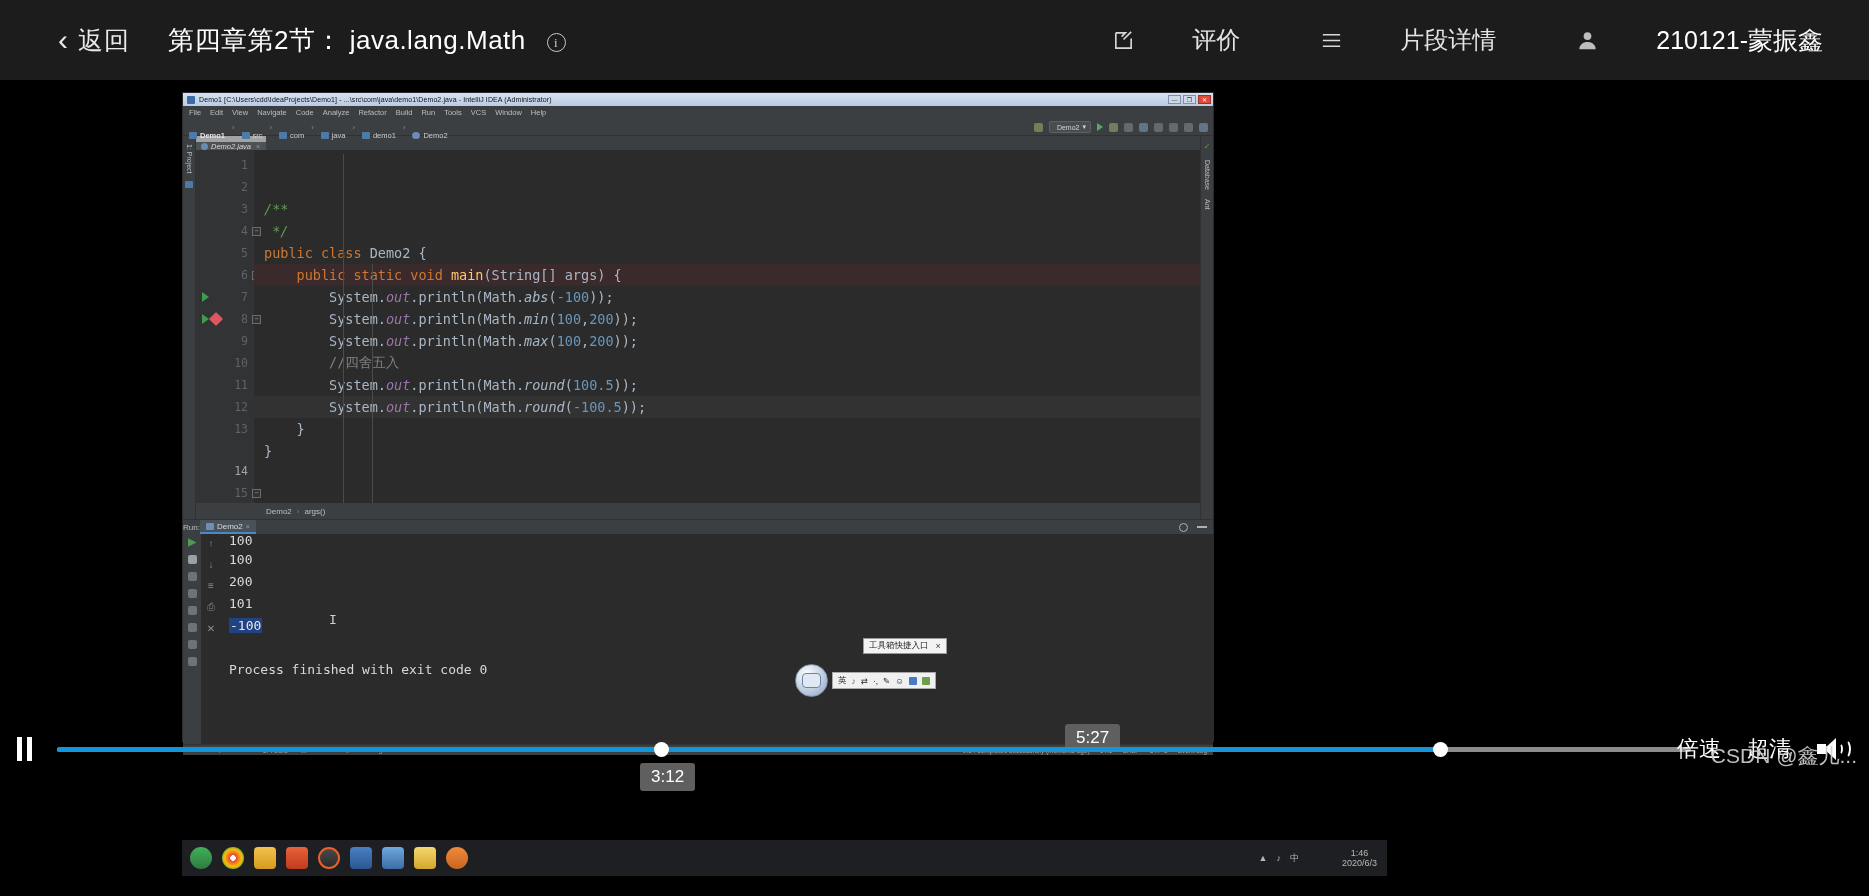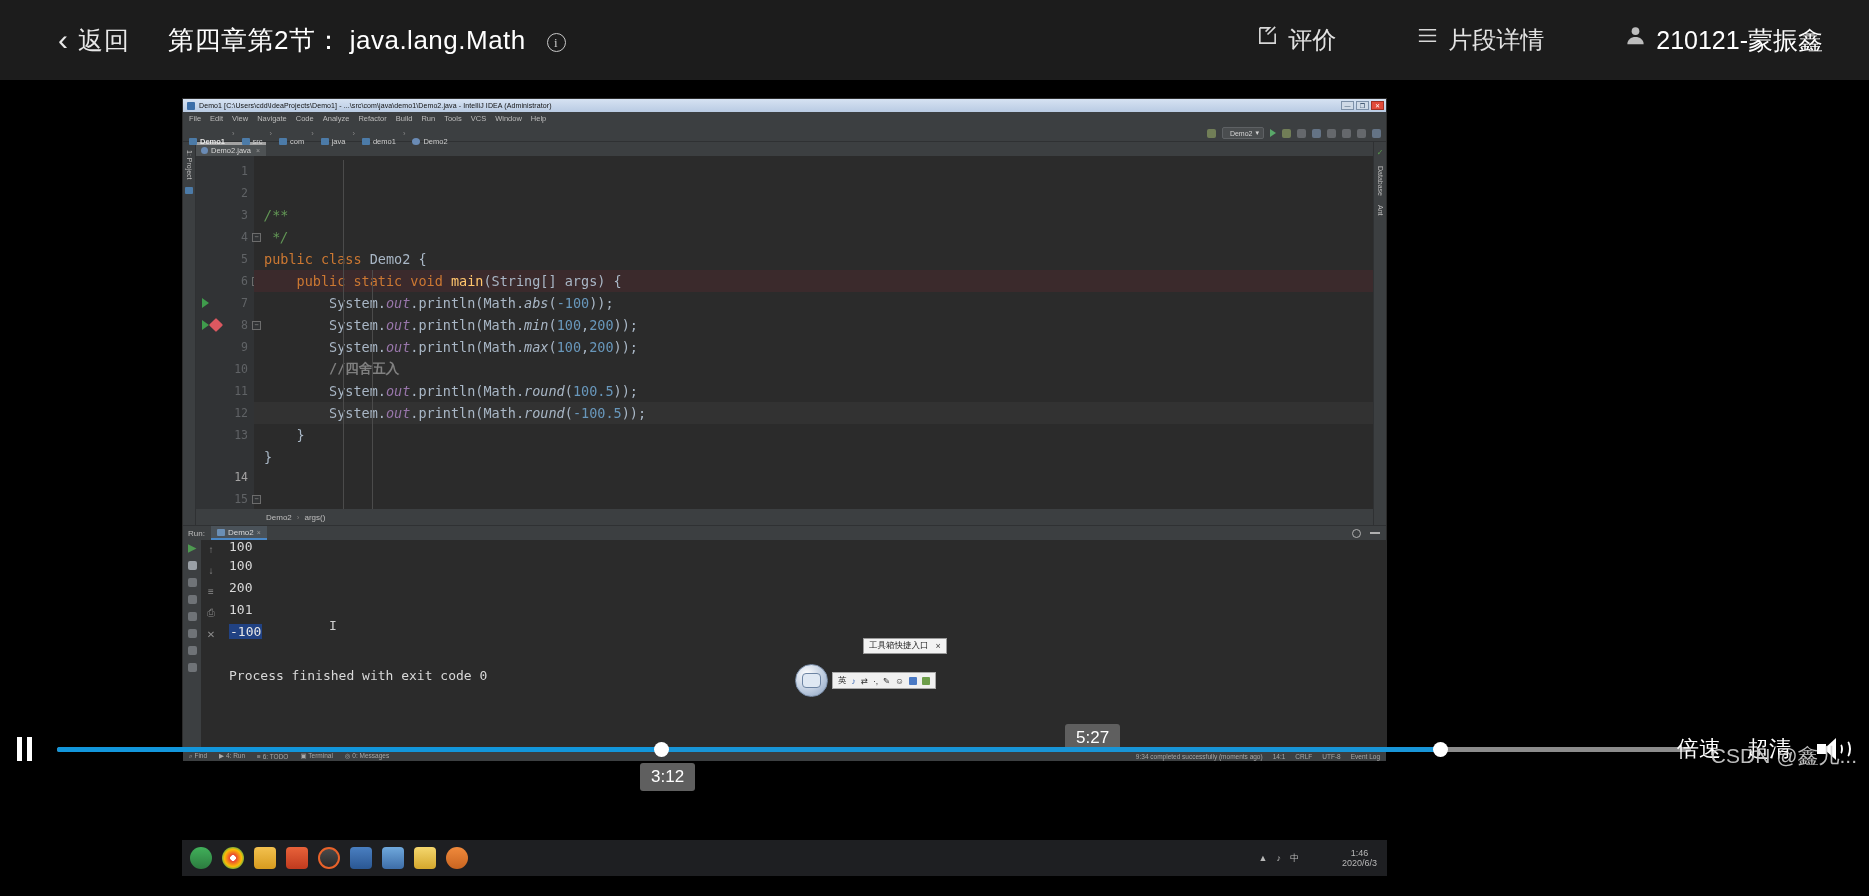--- a/index.html
+++ b/index.html
@@ -18,30 +18,30 @@
   .chev { color: #e8e8e8; font-size: 30px; line-height: 1; margin-right: 10px; font-weight: 300; }
   .back-label { color: #e8e8e8; font-size: 25px; letter-spacing: 1px; }
   .course-title { color: #ffffff; font-size: 26px; margin-left: 38px; letter-spacing: .5px; }
   .info-ic {
     display: inline-flex; align-items: center; justify-content: center;
     width: 19px; height: 19px; border: 1.6px solid #c8c8c8; border-radius: 50%;
     color: #c8c8c8; font-size: 13px; margin-left: 13px; font-family: "Liberation Serif", serif;
     position: relative; top: -2px;
   }
   .header-right { margin-left: auto; display: flex; align-items: center; margin-right: 46px; }
-  .hr-item { display: flex; color: #e3e3e3; font-size: 24px; margin-left: 80px; cursor: pointer; }
+  .hr-item { display: flex; align-items: center; color: #e3e3e3; font-size: 24px; margin-left: 80px; cursor: pointer; gap: 48px; }
   .hr-item .gi { margin-right: 9px; display: inline-flex; }
   .usr-name { color: #ffffff; font-size: 25px; }
 
   
   .stage { position: absolute; left: 0; top: 80px; width: 1869px; height: 816px; background: #000; }
 
   
   .ide {
-    position: absolute; left: 182px; top: 18px; width: 1205px; height: 650px;
+    position: absolute; left: 182px; top: 12px; width: 1032px; height: 650px;
     background: #3c3f41; border: 1px solid #2b2b2b;
     font-family: "Liberation Sans", sans-serif;
   }
   .ide-titlebar {
     height: 13px; background: linear-gradient(#d6e2f2, #b9cbe3);
     display: flex; align-items: center; padding-left: 4px; position: relative;
   }
   .ide-ticon { width: 8px; height: 8px; background: #3b6ea8; margin-right: 4px; flex: none; border-radius: 1px; }
   .ide-title { font-size: 7px; color: #101010; white-space: nowrap; letter-spacing: .1px; }
   .winbtns { position: absolute; right: 2px; top: 2px; display: flex; gap: 2px; }
@@ -78,21 +78,21 @@
     width: 13px; background: #3c3f41; border-right: 1px solid #2f3133;
     display: flex; flex-direction: column; align-items: center; padding-top: 8px; gap: 7px;
   }
   .vert-text { writing-mode: vertical-rl; font-size: 7px; color: #bdbdbd; white-space: nowrap; }
   .rail-ic { width: 8px; height: 7px; background: #4c7ba8; border-radius: 1px; }
 
   .editor-col { flex: 1; display: flex; flex-direction: column; min-width: 0; }
   .tabbar { height: 14px; background: #3c3f41; display: flex; align-items: flex-end; }
   .etab {
     display: flex; align-items: center; gap: 3px; background: #4e5254;
-    height: 14px; padding: 0 6px 0 5px; border-top: 3px solid #a3a3a3;
+    height: 14px; padding: 0 6px 0 5px; border-top: 6px solid #a3a3a3; font-style: italic;
   }
   .etab .dot { width: 7px; height: 7px; border-radius: 50%; background: #6a8bb5; flex: none; }
   .etab .nm { font-size: 7.5px; color: #d6d6d6; }
   .etab .x { font-size: 7px; color: #9a9a9a; margin-left: 2px; }
 
   .code-area { flex: 1; display: flex; background: #2b2b2b; position: relative; overflow: hidden; }
   .gutter {
     width: 58px; background: #313335; flex: none; padding-top: 4px;
     font-family: "DejaVu Sans Mono", monospace; position: relative;
   }
@@ -113,40 +113,40 @@
   .code-text {
     flex: 1; padding-top: 4px; font-family: "DejaVu Sans Mono", monospace;
     font-size: 13.5px; position: relative; min-width: 0;
   }
   .cline { height: 22px; display: flex; align-items: center; padding-left: 10px; white-space: pre; }
   .cline.hl { background: #3b2a2c; }
   .cline.hl-soft { background: #323232; }
   .kw { color: #cc7832; }
   .id { color: #a9b7c6; }
   .cm { color: #629755; font-style: italic; }
-  .cm2 { color: #808080; font-weight: bold; }
+  .cm2 { color: #808080; }
   .num { color: #6897bb; }
   .fld { color: #9876aa; font-style: italic; }
   .mth { color: #a9b7c6; font-style: italic; }
   .fn { color: #ffc66d; }
   .ind-guide { position: absolute; top: 4px; width: 1px; background: #4b4b4b; }
 
   .bc-line { height: 16px; background: #3c3f41; display: flex; align-items: center; padding-left: 70px; gap: 5px; }
   .bc-line span { font-size: 8px; color: #bfbfbf; }
   .bc-line .arw { color: #7d7d7d; }
 
   .right-rail {
     width: 13px; background: #3c3f41; border-left: 1px solid #2f3133;
     display: flex; flex-direction: column; align-items: center; padding-top: 6px; gap: 9px;
   }
   .check { color: #5b9e4e; font-size: 8px; }
 
   
   .run-panel { height: 236px; background: #3c3f41; display: flex; flex-direction: column; border-top: 1px solid #2f3133; }
-  .run-head { height: 14px; display: flex; align-items: center; padding-left: 5px; gap: 6px; position: relative; background: #3c3f41; text-align: right; }
+  .run-head { height: 14px; display: flex; align-items: center; position: relative; background: #3c3f41; text-align: right; }
   .run-head .lbl { font-size: 8px; color: #bdbdbd; }
   .run-tab {
     display: flex; align-items: center; gap: 3px; padding: 0 6px; height: 14px;
     background: #4a5259; border-bottom: 2px solid #4a88c7;
   }
   .run-tab .ti { width: 8px; height: 7px; background: #6b8fb5; border-radius: 1px; }
   .run-tab .tn { font-size: 8px; color: #d8d8d8; }
   .run-tab .tx { font-size: 7px; color: #9a9a9a; }
   .run-head .hr-ic { position: absolute; right: 6px; display: flex; gap: 9px; align-items: center; }
   .gear { width: 9px; height: 9px; border: 1.4px solid #b0b0b0; border-radius: 50%; }

